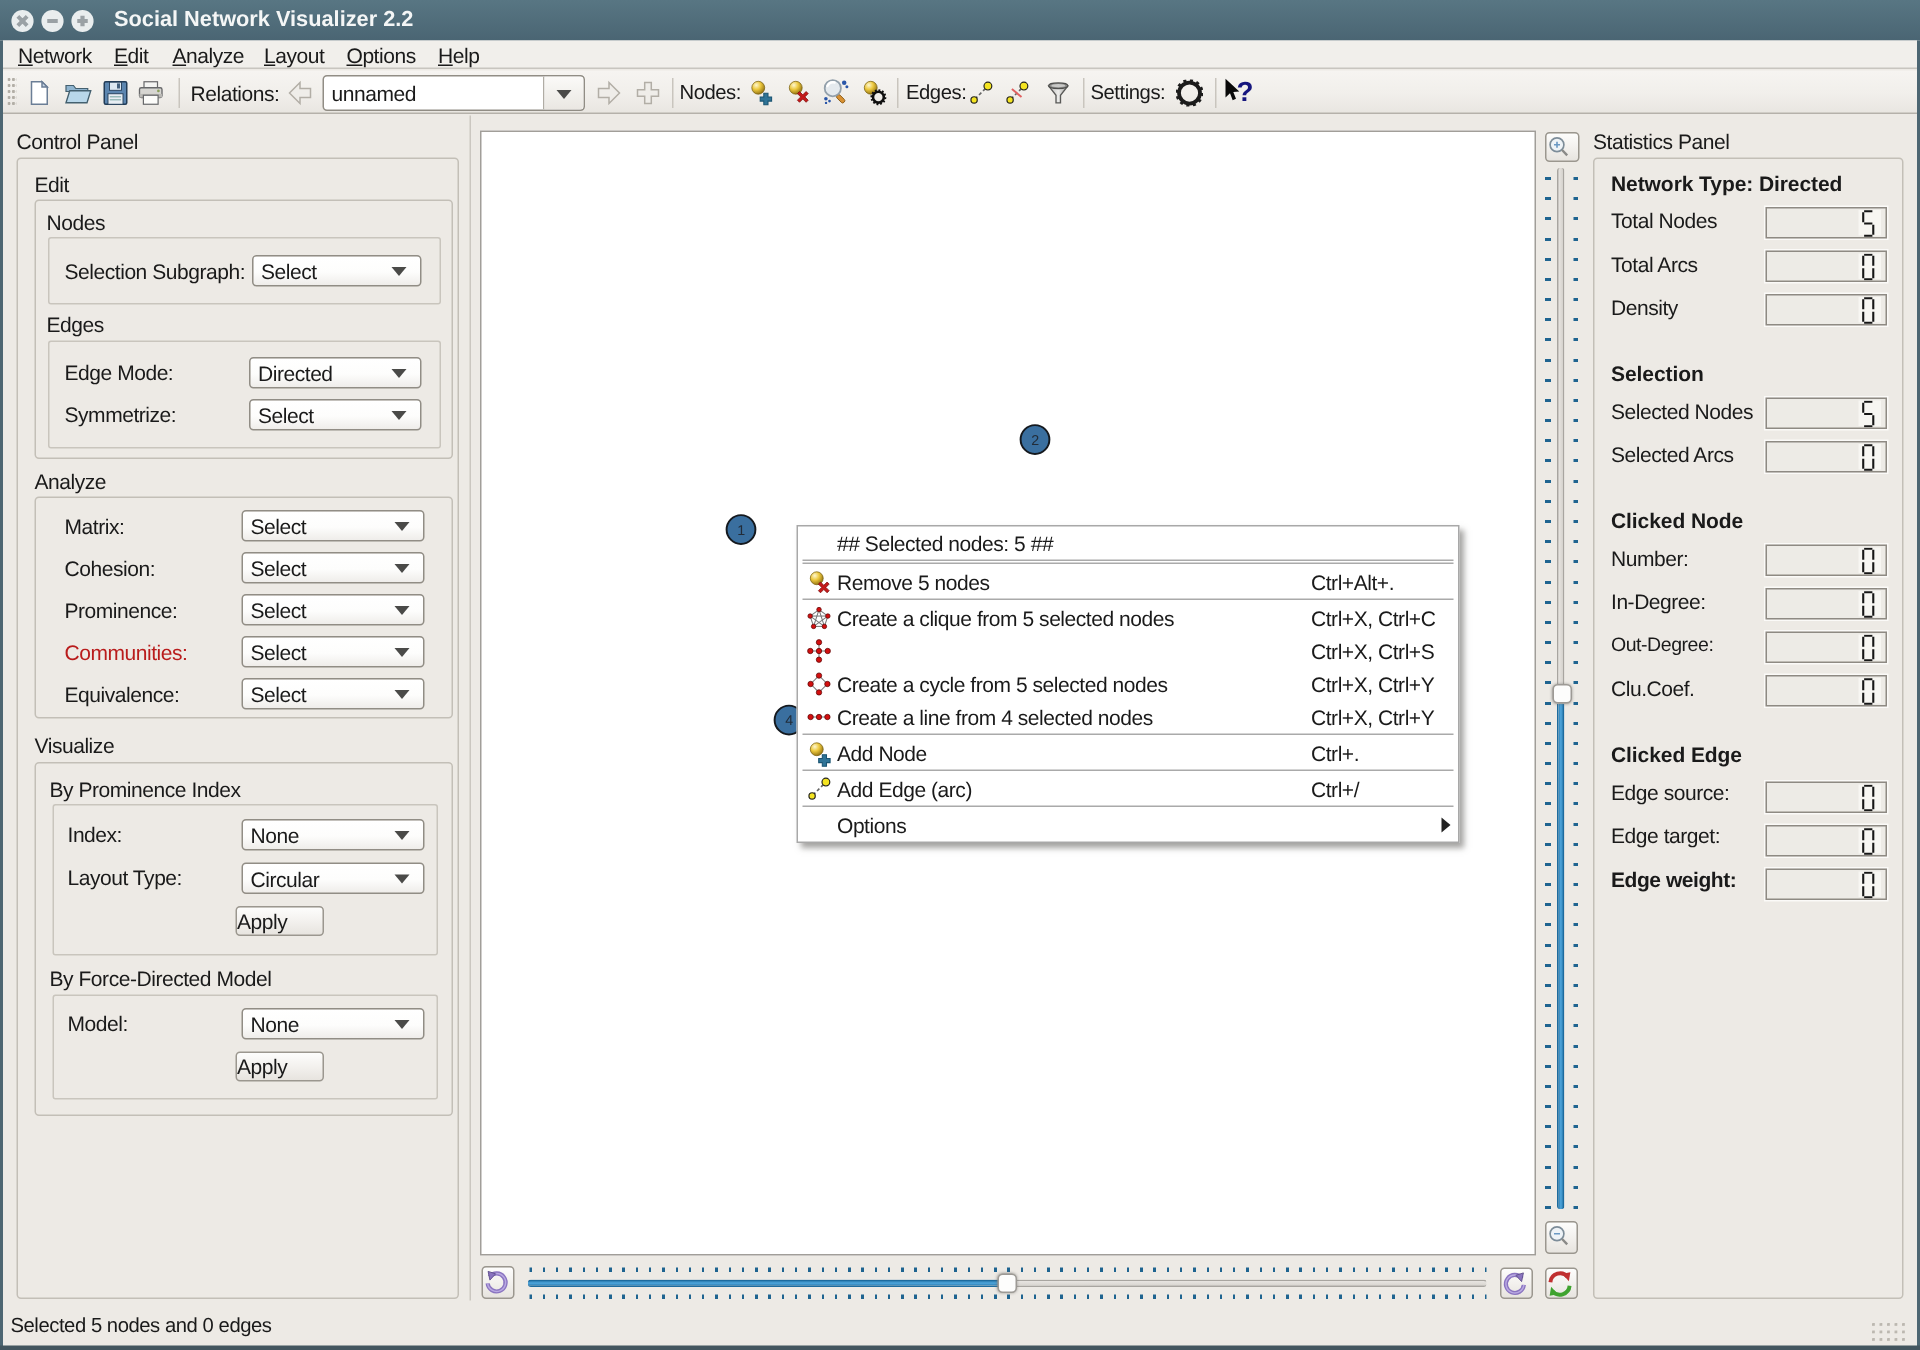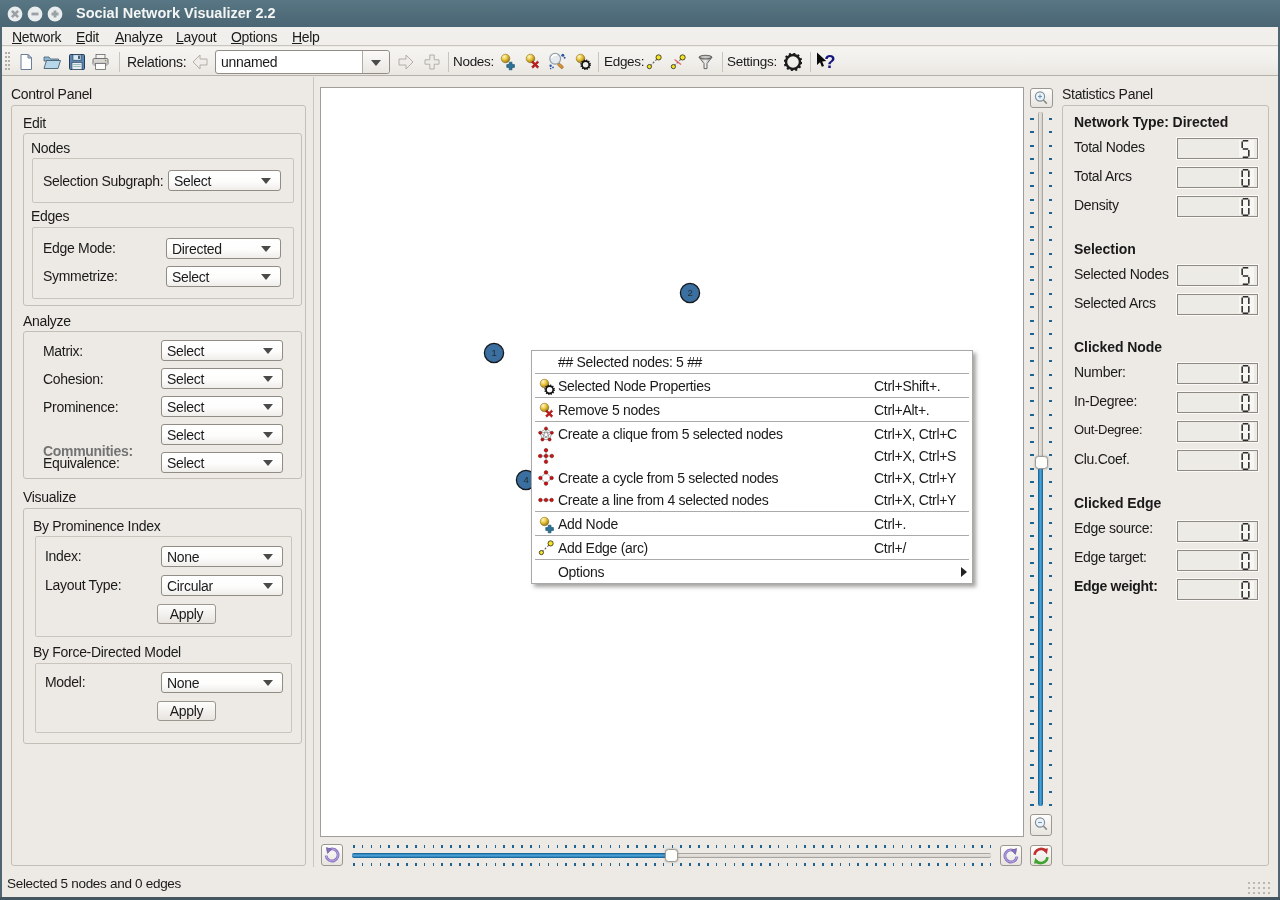--- a/index.html
+++ b/index.html
@@ -7,21 +7,21 @@
 .fr2{position:absolute;border:1px solid #c9c5bd;border-radius:2px}
 .cb{position:absolute;background:linear-gradient(#ffffff,#fdfdfc 55%,#efedea);
  border:1px solid #918d85;border-radius:3px;font-size:14px}
 .cbt{position:absolute;left:5px;top:50%;transform:translateY(-50%);white-space:nowrap}
 .cba{position:absolute;right:9px;top:50%;margin-top:-2.2px;width:0;height:0;
  border-left:5.2px solid transparent;border-right:5.2px solid transparent;border-top:6px solid #4a4a48}
 .lcd{position:absolute;width:81px;height:21px;background:#edebe6;
  border:1px solid #8e8a83;
  box-shadow:0 0 0 1px #fbfaf8}
 .btn{position:absolute;background:linear-gradient(#fdfdfc,#f3f1ee 50%,#e7e4df);
- border:1px solid #9b978f;border-radius:3px;font-size:14px;text-align:center;color:#1a1a1a}
+ border:1px solid #9b978f;border-radius:3px;font-size:14px;color:#1a1a1a}
 .mi{position:absolute;height:18px;line-height:18px;font-size:14px;white-space:nowrap}
 </style></head><body>
 <div style="position:absolute;left:0;top:27px;width:2px;height:873px;background:#4d6672"></div>
 <div style="position:absolute;right:0;top:27px;width:2px;height:873px;background:#4d6672"></div>
 <div style="position:absolute;left:0;top:897px;width:1280px;height:3px;background:#44565f"></div>
 <div style="position:absolute;left:0;top:0;width:1280px;height:27px;background:linear-gradient(#587683,#4a6573)"></div>
 <svg style="position:absolute;left:7px;top:5.5px" width="16" height="16" viewBox="-8 -8 16 16">
     <circle cx="0" cy="0" r="7.4" fill="#e9edee"></circle>
     <path d="M-3.1 -3.1 L3.1 3.1 M-3.1 3.1 L3.1 -3.1" stroke="#9aa1a5" stroke-width="2.6"></path>
   </svg>
@@ -199,21 +199,21 @@
 <div style="position:absolute;left:43px;top:370px;height:18px;line-height:18px;font-size:14px;font-weight:400;color:#1a1a1a;white-space:nowrap">Cohesion:</div>
 <div class="cb" style="left:161px;top:368px;width:122px;height:21px">
 <span class="cbt">Select</span>
 <span class="cba"></span>
   </div>
 <div style="position:absolute;left:43px;top:398px;height:18px;line-height:18px;font-size:14px;font-weight:400;color:#1a1a1a;white-space:nowrap">Prominence:</div>
 <div class="cb" style="left:161px;top:396px;width:122px;height:21px">
 <span class="cbt">Select</span>
 <span class="cba"></span>
   </div>
-<div style="position:absolute;left:43px;top:442px;height:18px;line-height:18px;font-size:14px;font-weight:700;color:#737373;white-space:nowrap">Communities:</div>
+<div style="position:absolute;left:43px;top:426px;height:18px;line-height:18px;font-size:14px;font-weight:400;color:#b91c1c;white-space:nowrap">Communities:</div>
 <div class="cb" style="left:161px;top:424px;width:122px;height:21px">
 <span class="cbt">Select</span>
 <span class="cba"></span>
   </div>
 <div style="position:absolute;left:43px;top:454px;height:18px;line-height:18px;font-size:14px;font-weight:400;color:#1a1a1a;white-space:nowrap">Equivalence:</div>
 <div class="cb" style="left:161px;top:452px;width:122px;height:21px">
 <span class="cbt">Select</span>
 <span class="cba"></span>
   </div>
 <div style="position:absolute;left:23px;top:488px;height:18px;line-height:18px;font-size:14px;font-weight:400;color:#1a1a1a;white-space:nowrap">Visualize</div>
@@ -253,36 +253,20 @@
 <circle cx="0" cy="0" r="9.6" fill="#3a6f9f" stroke="#15191e" stroke-width="1.3"></circle>
 <text x="0" y="3.4" text-anchor="middle" font-size="9.5" fill="#222c38" font-family="Liberation Sans,sans-serif">4</text>
   </svg>
 <div style="position:absolute;left:531px;top:350px;width:442px;background:#fff;border:1px solid #a8a8a8;box-shadow:3px 3px 4px rgba(90,88,84,0.55);z-index:5">
 <div style="position:relative;height:22px;font-size:14px">
       <span style="position:absolute;left:26px;top:0;line-height:22px;white-space:nowrap">## Selected nodes: 5 ##</span>
     </div>
 <div style="height:2px;position:relative">
       <div style="position:absolute;left:3px;right:3px;top:0px;height:1px;background:#aaa"></div>
     </div>
-<div style="position:relative;height:22px;font-size:14px">
-      <span style="position:absolute;left:6px;top:3px;width:16px;height:16px"><svg width="18" height="18" viewBox="0 0 18 18">
-          <defs>
-            <radialGradient id="km1" cx="0.35" cy="0.3" r="0.75">
-<stop offset="0" stop-color="#fdf7d0"></stop>
-              <stop offset="0.45" stop-color="#edc93f"></stop>
-              <stop offset="1" stop-color="#8f6f10"></stop>
-</radialGradient>
-          </defs>
-<circle cx="6.5" cy="5.5" r="4.3" fill="url(#km1)" stroke="#7a600f" stroke-width="0.5"></circle>
-<circle cx="11.6" cy="11.8" r="3.6" fill="none" stroke="#101010" stroke-width="1.7"></circle>
-<circle cx="11.6" cy="11.8" r="4.6" fill="none" stroke="#101010" stroke-width="1.4" stroke-dasharray="1.2 1.2"></circle>
-        </svg></span>
-      <span style="position:absolute;left:26px;top:0;line-height:22px;white-space:nowrap">Selected Node Properties</span>
-      <span style="position:absolute;left:342px;top:0;line-height:22px">Ctrl+Shift+.</span>
-    </div>
 <div style="height:2px;position:relative">
       <div style="position:absolute;left:3px;right:3px;top:0px;height:1px;background:#aaa"></div>
     </div>
 <div style="position:relative;height:22px;font-size:14px">
       <span style="position:absolute;left:6px;top:3px;width:16px;height:16px"><svg width="18" height="18" viewBox="0 0 18 18">
           <defs>
             <radialGradient id="hm2" cx="0.35" cy="0.3" r="0.75">
 <stop offset="0" stop-color="#fdf7d0"></stop>
               <stop offset="0.45" stop-color="#edc93f"></stop>
               <stop offset="1" stop-color="#8f6f10"></stop>

